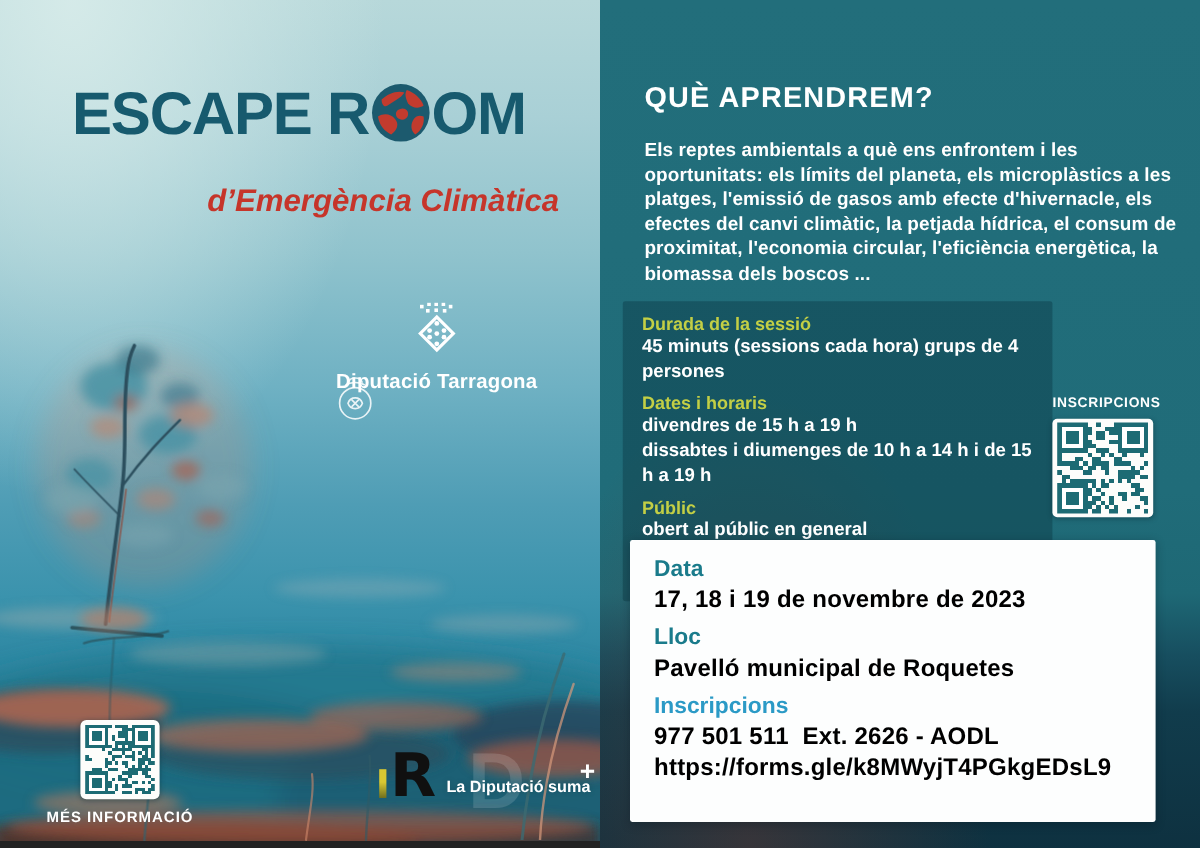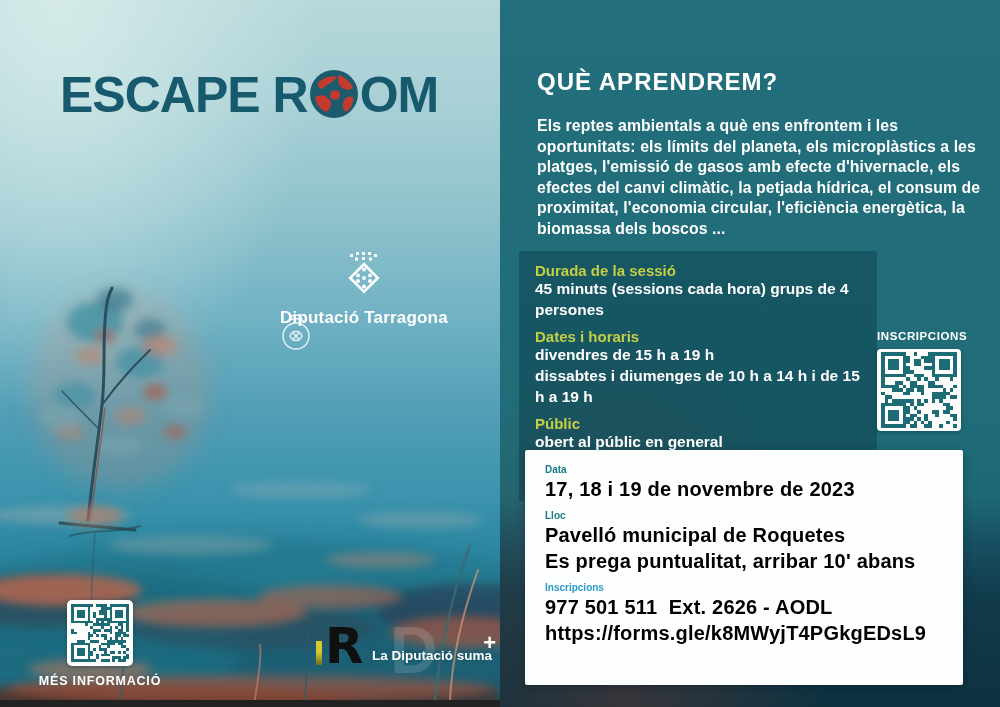--- a/index.html
+++ b/index.html
@@ -54,21 +54,21 @@
     padding:11px 16px 14px;background:rgba(10,56,66,.42);border-radius:2px;}
   .s-label{color:#c3cf45;font-size:15px;font-weight:700;margin-top:7px;}
   .s-label:first-child{margin-top:0;}
   .s-line{color:#fff;font-size:15.5px;font-weight:600;line-height:1.35;}
   .s-free{color:#fff;font-size:16px;font-weight:700;letter-spacing:.8px;margin-top:16px;}
   .insc{position:absolute;left:377px;top:330px;width:88px;text-align:center;}
   .insc-label{color:#fff;font-size:11.5px;font-weight:700;letter-spacing:.6px;margin-bottom:7px;}
   .insc .qr-tile{width:84px;height:82px;padding:4px;box-sizing:border-box;border-radius:4px;}
   .card{position:absolute;left:25px;top:450px;width:438px;height:235px;box-sizing:border-box;
     background:#fdfefe;border-radius:2px;padding:12px 20px;box-shadow:0 2px 8px rgba(0,20,30,.3);}
-  .c-label{font-size:10px;font-weight:700;margin-top:9px;}
+  .c-label{font-size:19px;font-weight:700;margin-top:9px;}
   .c-label:first-child{margin-top:2px;}
   .c-label.teal{color:#1a7b8b;}
   .c-label.blue{color:#2b9ac6;}
   .c-val{color:#000000;font-size:20px;font-weight:700;margin-top:3px;letter-spacing:.2px;}
   .c-val.pre{white-space:pre-wrap;}
 </style>
 </head>
 <body>
 
 <div class="poster">
@@ -158,20 +158,21 @@
     <h1 class="title"><span>ESCAPE R</span><svg class="globe" width="50" height="50" viewBox="0 0 50 50">
         <circle cx="25" cy="25" r="24" fill="#1c5a6e"></circle>
         <path d="M9,14 C14,9 22,6 28,8 C25,13 19,15 14,19 C11,21 9,18 9,14 Z" fill="#c23b2e"></path>
         <path d="M30,6 C36,8 42,13 44,19 C40,22 34,21 31,17 C29,13 28,9 30,6 Z" fill="#c23b2e"></path>
         <path d="M6,28 C11,25 17,26 20,30 C24,34 22,40 17,43 C11,40 7,35 6,28 Z" fill="#c23b2e"></path>
         <path d="M44,28 C45,34 42,40 37,43 C33,40 33,34 36,30 C38,27 41,27 44,28 Z" fill="#c23b2e"></path>
         <path d="M24,22 C28,20 32,23 31,27 C30,31 25,32 22,29 C20,26 21,23 24,22 Z" fill="#c23b2e"></path>
       </svg><span>OM</span></h1>
 
     <div class="subtitle">
+      <div>d’Emergència Climàtica</div>
     </div>
 
     <div class="logo-row logo-dipta">
       <svg width="36" height="46" viewBox="0 0 36 46">
         <g fill="#fff">
           <rect x="4" y="2" width="3" height="3"></rect>
             <rect x="10" y="0" width="3" height="3"></rect>
           <rect x="16" y="0" width="3" height="3"></rect>
             <rect x="22" y="0" width="3" height="3"></rect>
           <rect x="28" y="2" width="3" height="3"></rect>
@@ -518,19 +519,18 @@
               <rect x="2" y="16" width="3" height="3"></rect>
             </svg></div>
       </div>
     </div>
 
     <div class="card">
       <div class="c-label teal">Data</div>
       <div class="c-val">17, 18 i 19 de novembre de 2023</div>
       <div class="c-label teal">Lloc</div>
       <div class="c-val">Pavelló municipal de Roquetes</div>
-      <div class="c-val">Es prega puntualitat, arribar 10' abans</div>
       <div class="c-label blue">Inscripcions</div>
       <div class="c-val pre">977 501 511  Ext. 2626 - AODL</div>
       <div class="c-val">https://forms.gle/k8MWyjT4PGkgEDsL9</div>
     </div>
   </div>
 </div>
 
 </body></html>

